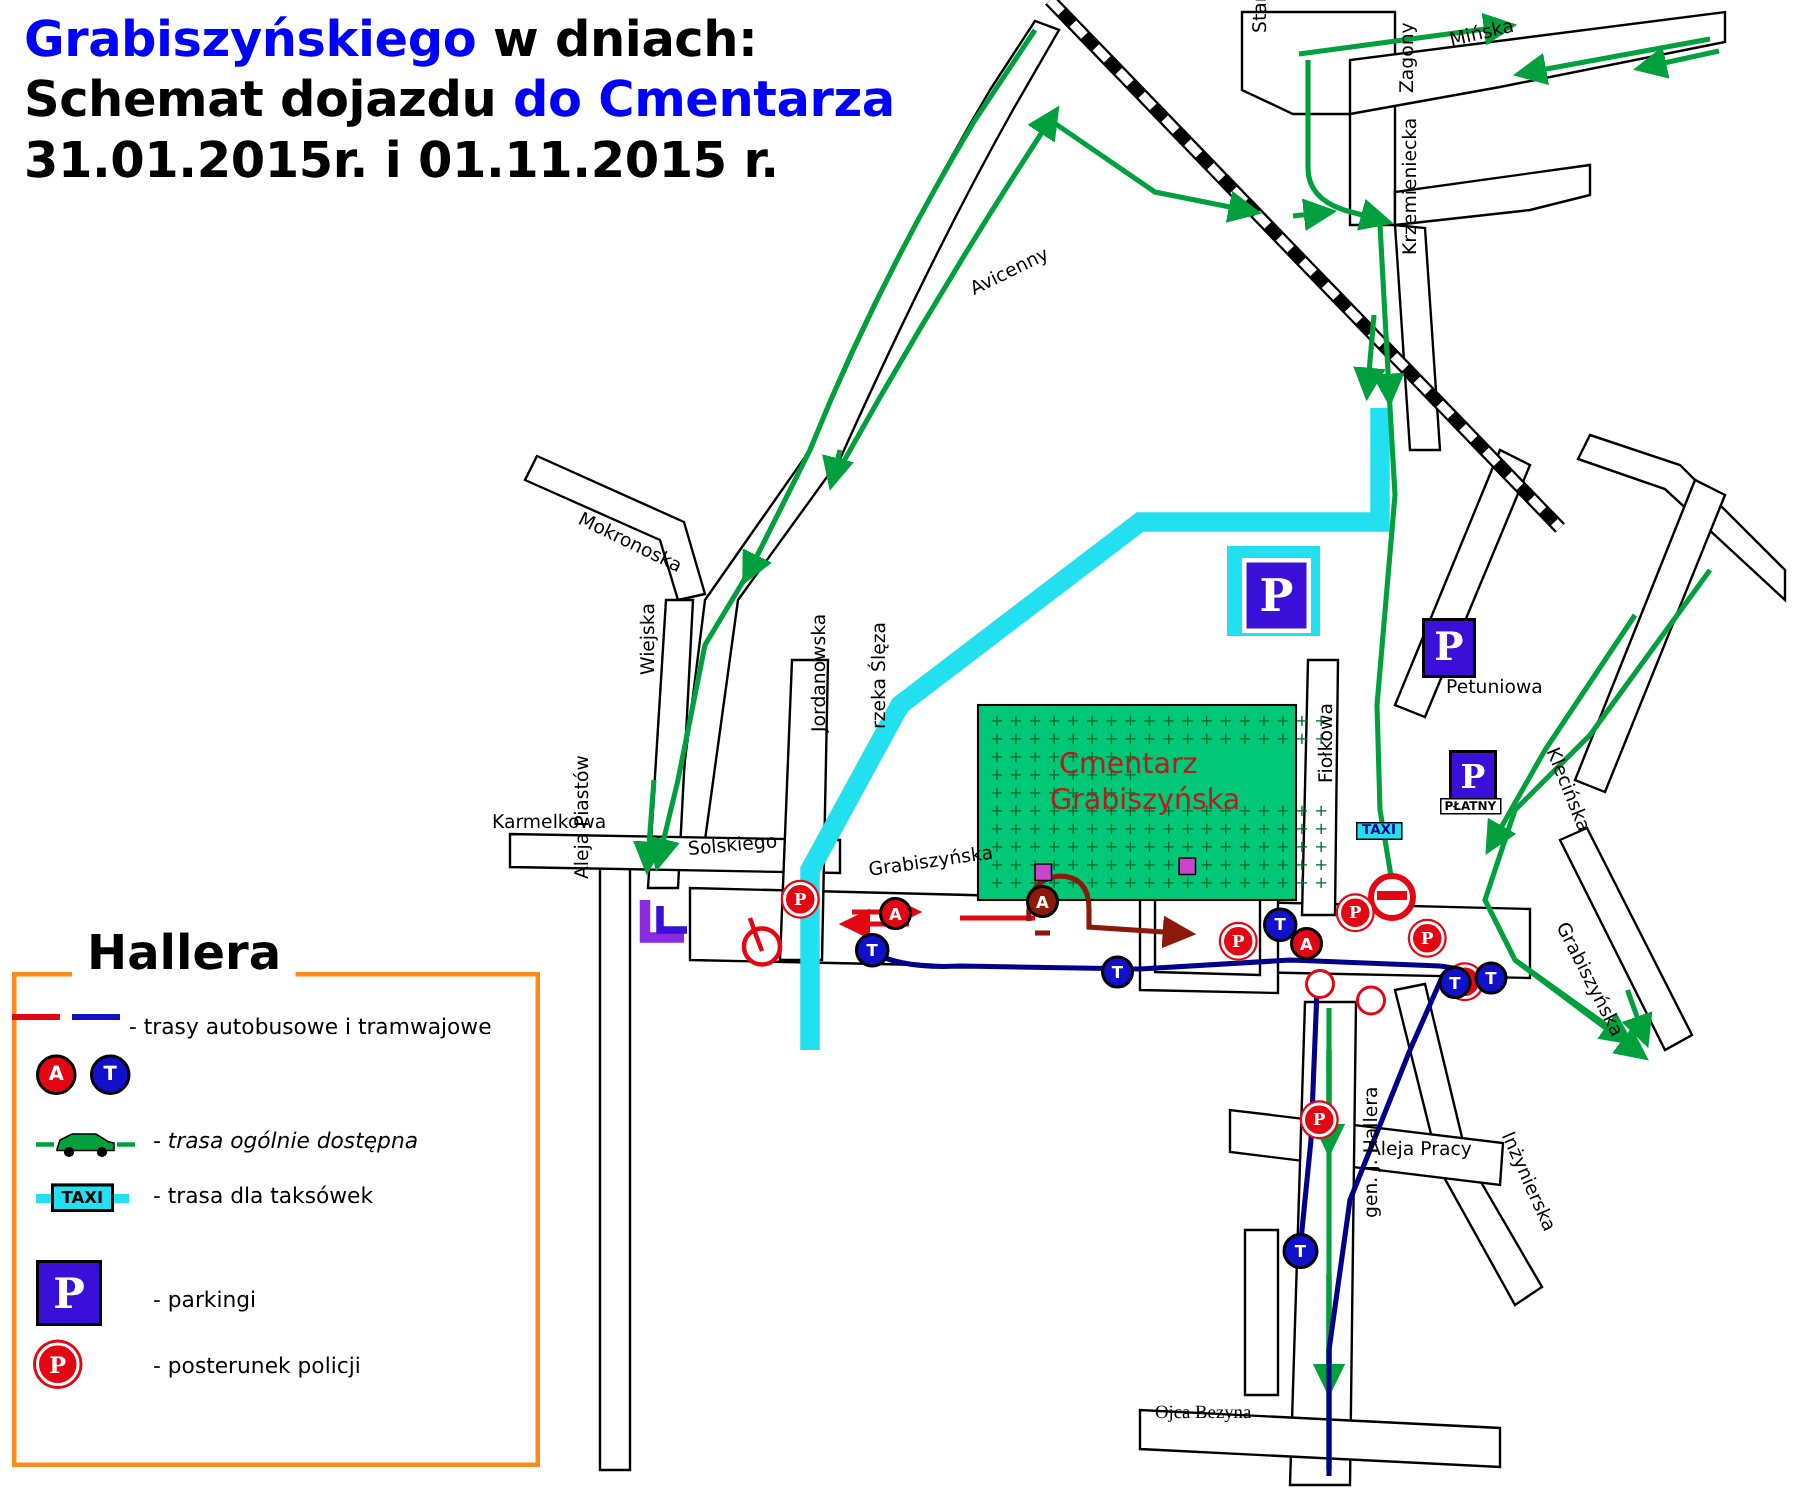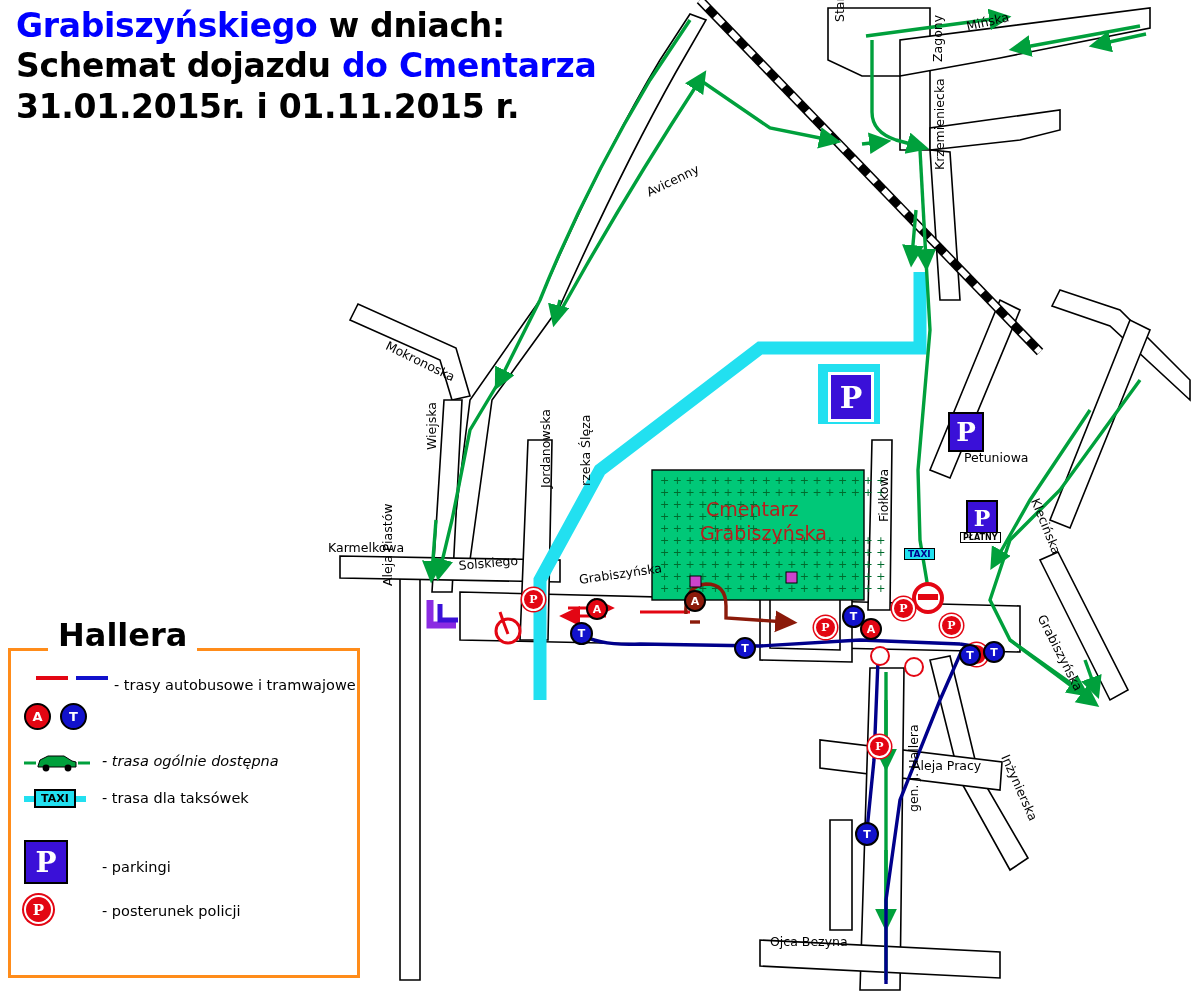--- a/index.html
+++ b/index.html
@@ -325,21 +325,21 @@
     <div class="street-label" style="left:578px; top:486px; transform:rotate(-90deg); transform-origin:left top;">rzeka Ślęza</div>
     <div class="street-label" style="left:578px; top:572px; transform:rotate(-8deg); transform-origin:left top;">Grabiszyńska</div>
     <div class="street-label" style="left:380px; top:586px; transform:rotate(-90deg); transform-origin:left top;">Aleja Piastów</div>
     <div class="street-label" style="left:876px; top:522px; transform:rotate(-90deg); transform-origin:left top;">Fiołkowa</div>
     <div class="street-label" style="left:964px; top:450px;">Petuniowa</div>
     <div class="street-label" style="left:1042px; top:496px; transform:rotate(68deg); transform-origin:left top;">Klecińska</div>
     <div class="street-label" style="left:1048px; top:612px; transform:rotate(63deg); transform-origin:left top;">Grabiszyńska</div>
     <div class="street-label" style="left:1012px; top:752px; transform:rotate(66deg); transform-origin:left top;">Inżynierska</div>
     <div class="street-label" style="left:912px; top:758px;">Aleja Pracy</div>
     <div class="street-label" style="left:906px; top:812px; transform:rotate(-90deg); transform-origin:left top;">gen. J. Hallera</div>
-    <div class="street-label" style="left:770px; top:934px;">Ojca Bezyna</div>
+    <div class="street-label" style="left:770px; top:934px;font-family:Liberation Serif, serif;">Ojca Bezyna</div>
   </div>
 
   
   <div class="cemetery-label" style="left:706px; top:498px;">Cmentarz</div>
   <div class="cemetery-label" style="left:700px; top:522px;">Grabiszyńska</div>
 
   
   <div class="map-p" style="left:828px; top:372px; width:40px; height:44px; font-size:30px; border:3px solid #ffffff;">
     <span>P</span>
   </div>
@@ -412,21 +412,21 @@
   </div>
   <div>
     <span>Schemat dojazdu </span><span class="blue">do Cmentarza</span>
   </div>
   <div>31.01.2015r. i 01.11.2015 r.</div>
 </div>
 
 <div class="legend-box"></div>
 <div class="legend-title">Hallera</div>
 
-<div class="legend-row" style="left:28px; top:676px; width:340px;">
+<div class="legend-row" style="left:0; top:676px; width:340px;">
   <span class="legend-sym">
     <span class="bus-line"></span>
     <span class="tram-line"></span>
   </span>
   <span class="legend-label">- trasy autobusowe i tramwajowe</span>
 </div>
 
 <div class="legend-row" style="left:16px; top:703px; width:340px;">
   <span class="legend-sym">
     <span class="stop-a">A</span>

